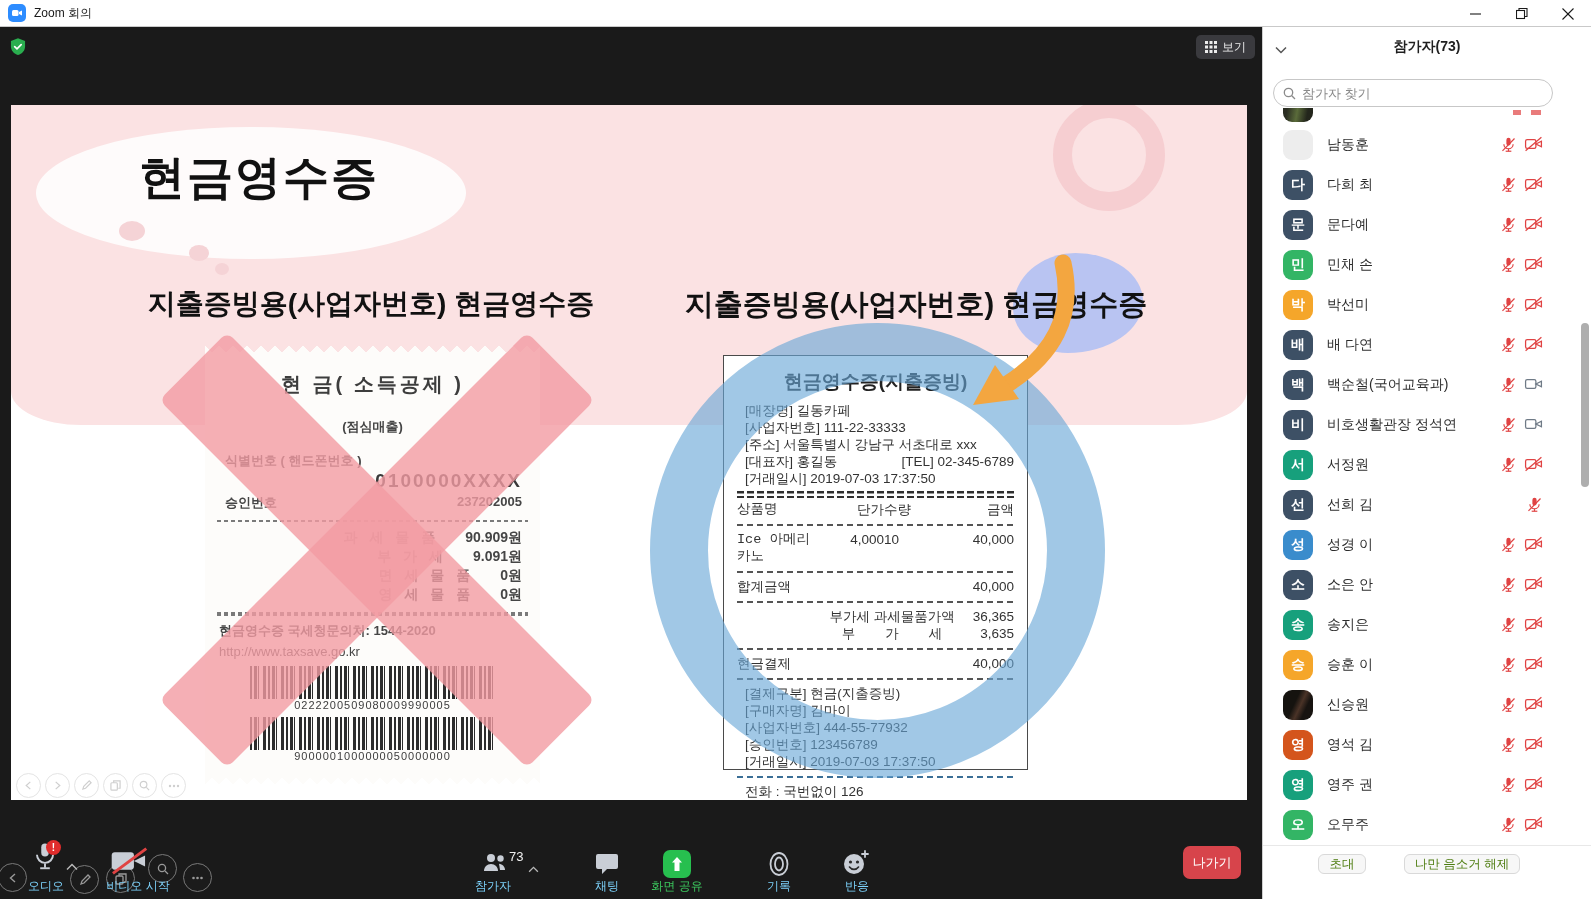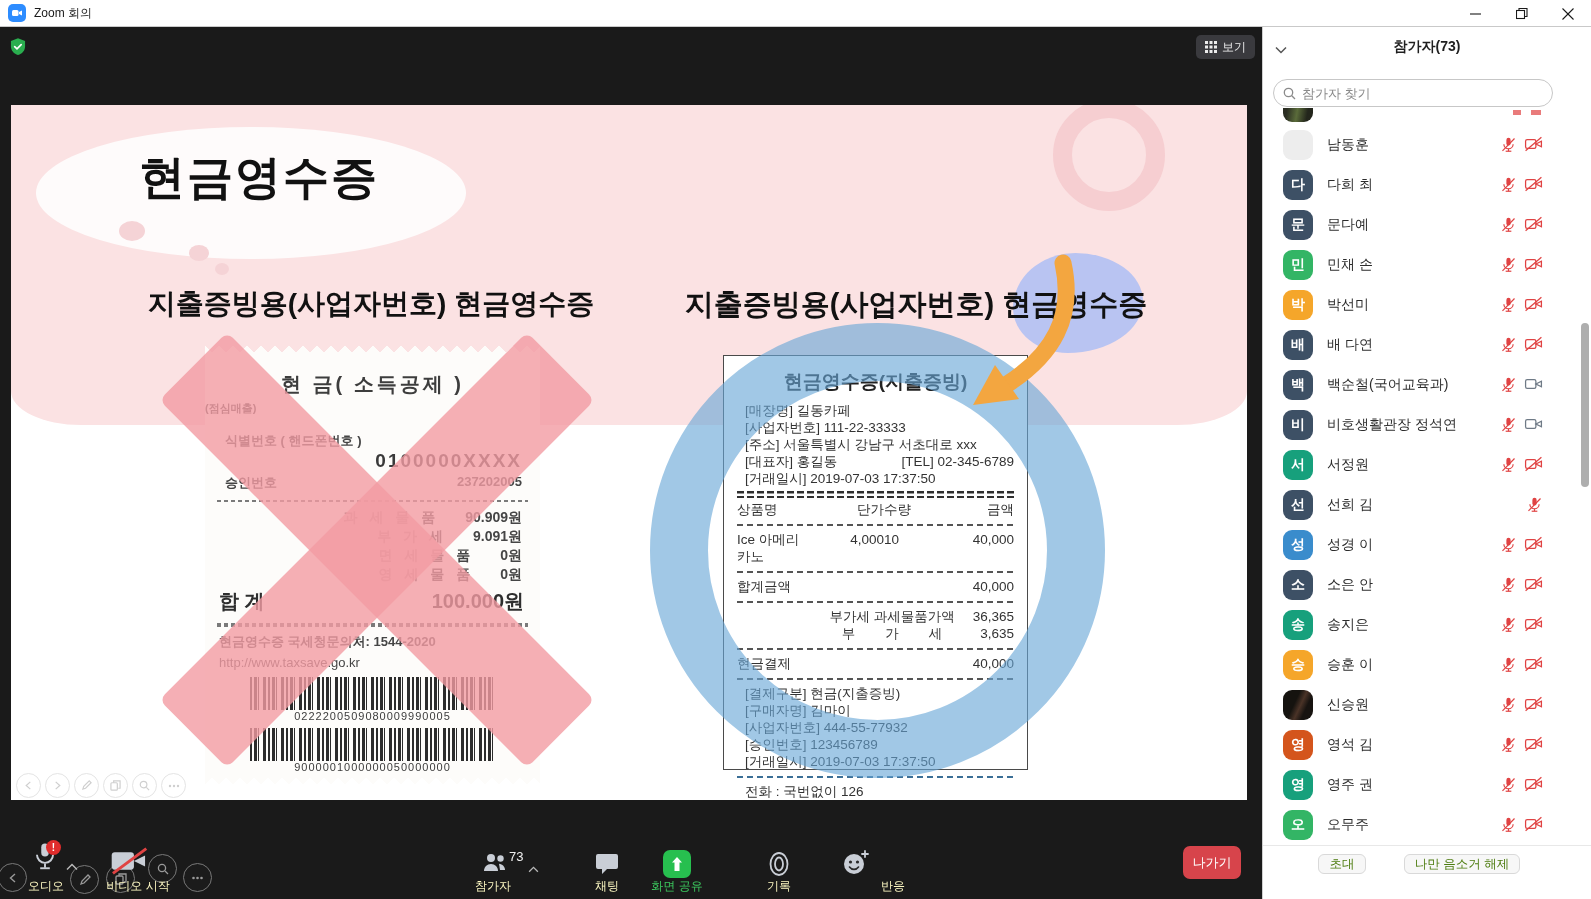--- a/index.html
+++ b/index.html
@@ -41,21 +41,21 @@
   .heading.right { left:668px; top:180px; width:474px; font-size:29px; text-align:center; }
 
   
   .lreceipt { position:absolute; left:194px; top:248px; width:335px; height:424px; background:#fdfcfa;
     color:#454545; font-weight:bold; font-size:13px; }
   .zz { position:absolute; left:0; width:100%; height:8px; background-repeat:repeat-x; background-size:14px 8px;
     background-image:linear-gradient(-45deg,#fdfcfa 5px,transparent 0),linear-gradient(45deg,#fdfcfa 5px,transparent 0); }
   .zz.top { top:-8px; }
   .zz.bot { bottom:-8px; transform:scaleY(-1); }
   .lr-title { text-align:center; padding-top:18px; font-size:20px; letter-spacing:3px; color:#3d3d3d; }
-  .lr-sub { text-align:left; font-size:11px; margin-top:3px; }
+  .lr-sub { text-align:center; font-size:13px; margin-top:20px; }
   .lr-id { margin:16px 0 0 20px; }
   .lr-idval { text-align:right; margin-right:18px; font-size:19px; letter-spacing:2px; color:#3a3a3a; }
   .lr-flex { display:flex; justify-content:space-between; padding:0 18px 0 20px; margin-top:2px; }
   .lr-sep { height:2px; background:repeating-linear-gradient(90deg,#7a7a7a 0 4px,transparent 4px 7px); margin:8px 12px 6px; }
   .lr-row { display:flex; justify-content:flex-end; padding-right:18px; gap:26px; line-height:19px; font-size:14px; }
   .lr-row .lr-lab { letter-spacing:4px; }
   .lr-total { display:flex; justify-content:space-between; padding:4px 16px 0 14px; font-size:20px; color:#2e2e2e; }
   .lr-foot { margin:4px 0 0 14px; font-size:13px; line-height:17px; }
   .barcode { height:33px; margin:6px 45px 0; background:repeating-linear-gradient(90deg,
       #2c2c2c 0 2px,transparent 2px 4px,#2c2c2c 4px 7px,transparent 7px 8px,
@@ -65,40 +65,40 @@
   
   .rreceipt { position:absolute; left:712px; top:250px; width:305px; height:415px; background:#ffffff;
     border:1.5px solid #4a4a4a; padding:11px 13px; color:#333; font-size:13.5px; line-height:17px; }
   .rr-title { text-align:center; font-size:19px; font-weight:bold; color:#222; margin:6px 0 12px; }
   .rr-flex { display:flex; justify-content:space-between; }
   .rr-eq2 { height:7px; margin:4px 0 3px; background:
       repeating-linear-gradient(90deg,#2f2f2f 0 7px,transparent 7px 10px) top/100% 2.5px no-repeat,
       repeating-linear-gradient(90deg,#2f2f2f 0 7px,transparent 7px 10px) bottom/100% 2.5px no-repeat; }
   .rr-sep { height:2px; margin:6px 0 5px; background:repeating-linear-gradient(90deg,#555 0 6px,transparent 6px 10px); }
   .rr-cols { display:flex; }
-  .rr-cols .c1 { flex:1; text-align:left; }
+  .rr-cols .c1 { flex:1; text-align:left;font-family:Liberation Mono, monospace; }
   .rr-cols .c2 { width:72px; text-align:right; }
   .rr-cols .c3 { width:52px; }
   .rr-cols .c4 { width:78px; text-align:right; }
   .rr-line { white-space:nowrap;margin-left:8px; }
 
   
   .xbar { position:absolute; left:106px; top:397px; width:520px; height:96px; background:#f29ba3;
     opacity:.8; border-radius:8px; }
   .ring { position:absolute; left:639px; top:218px; width:455px; height:455px; border-radius:50%;
     border:58px solid rgba(104,166,214,.62); }
   .arrow-svg { position:absolute; left:0; top:0; pointer-events:none; }
 
   
   .navdots { position:absolute; left:5px; top:668px; display:flex; gap:4px; }
   .navc { width:25px; height:25px; border:1.5px solid #e4e4e4; border-radius:50%;
     display:flex; align-items:center; justify-content:center; background:#fff; }
 
   
-  .tb-label { position:absolute; font-size:12px; color:#fef9c3; text-align:center; white-space:nowrap; }
+  .tb-label { position:absolute; font-size:12px; color:#7dd3fc; text-align:center; white-space:nowrap; }
   .tb-label.green { color:#3cc95e; }
   .ghost-c { position:absolute; width:29px; height:29px; border:1.5px solid #787878; border-radius:50%;
     display:flex; align-items:center; justify-content:center; background:rgba(30,30,30,.4); }
   .badge { position:absolute; width:15px; height:15px; background:#e02c2c; border-radius:50%; color:#fff;
     font-size:10px; font-weight:bold; display:flex; align-items:center; justify-content:center; }
   .share-sq { position:absolute; left:663px; top:823px; width:28px; height:28px; background:#27bf4f;
     border-radius:7px; display:flex; align-items:center; justify-content:center; }
   .count { position:absolute; font-size:13px; color:#f0f0f0; }
   .leave-btn { position:absolute; left:1183px; top:819px; width:58px; height:33px; background:#d7444b;
     color:#fff; border:none; border-radius:7px; font-size:13px; font-family:inherit; }
@@ -225,24 +225,20 @@
             </div>
             <div class="lr-row">
               <span class="lr-lab">면 세 물 품</span>
               <span class="lr-val">0원</span>
             </div>
             <div class="lr-row">
               <span class="lr-lab">영 세 물 품</span>
               <span class="lr-val">0원</span>
             </div>
           </div>
-        <div class="lr-total">
-          <span>합        계</span>
-          <span>100.000원</span>
-        </div>
         <div class="lr-sep" style="height:4px;"></div>
         <div class="lr-foot">현금영수증 국세청문의처: 1544-2020</div>
         <div class="lr-foot" style="font-weight:normal;">http://www.taxsave.go.kr</div>
         <div class="barcode"></div>
         <div class="bc-num">0222200509080009990005</div>
         <div class="barcode"></div>
         <div class="bc-num">9000001000000050000000</div>
         <div class="zz bot"></div>
       </div>
 
@@ -443,21 +439,21 @@
 
     <span style="position:absolute;left:842px;top:822px;">
       <svg width="28" height="28" viewBox="0 0 28 28">
           <circle cx="12" cy="15" r="10" fill="#c9ced6"></circle>
           <circle cx="8.5" cy="13" r="1.6" fill="#2a2a2a"></circle>
           <circle cx="15.5" cy="13" r="1.6" fill="#2a2a2a"></circle>
           <path d="M7.5 18a5.5 5.5 0 0 0 9 0" fill="none" stroke="#2a2a2a" stroke-width="1.6" stroke-linecap="round"></path>
           <path d="M23 2v6M20 5h6" stroke="#c9ced6" stroke-width="1.8" stroke-linecap="round"></path>
         </svg>
     </span>
-    <div class="tb-label" style="left:864px;top:851px;width:58px;">반응</div>
+    <div class="tb-label" style="left:828px;top:851px;width:58px;">반응</div>
 
     <button class="leave-btn">나가기</button>
   </div>
 
   <aside class="panel">
     <span class="panel-chevron">
       <svg width="12" height="8" viewBox="0 0 12 8" fill="none" stroke="#555" stroke-width="1.5">
           <path d="M1 1.5l5 5 5-5"></path>
         </svg>
     </span>

